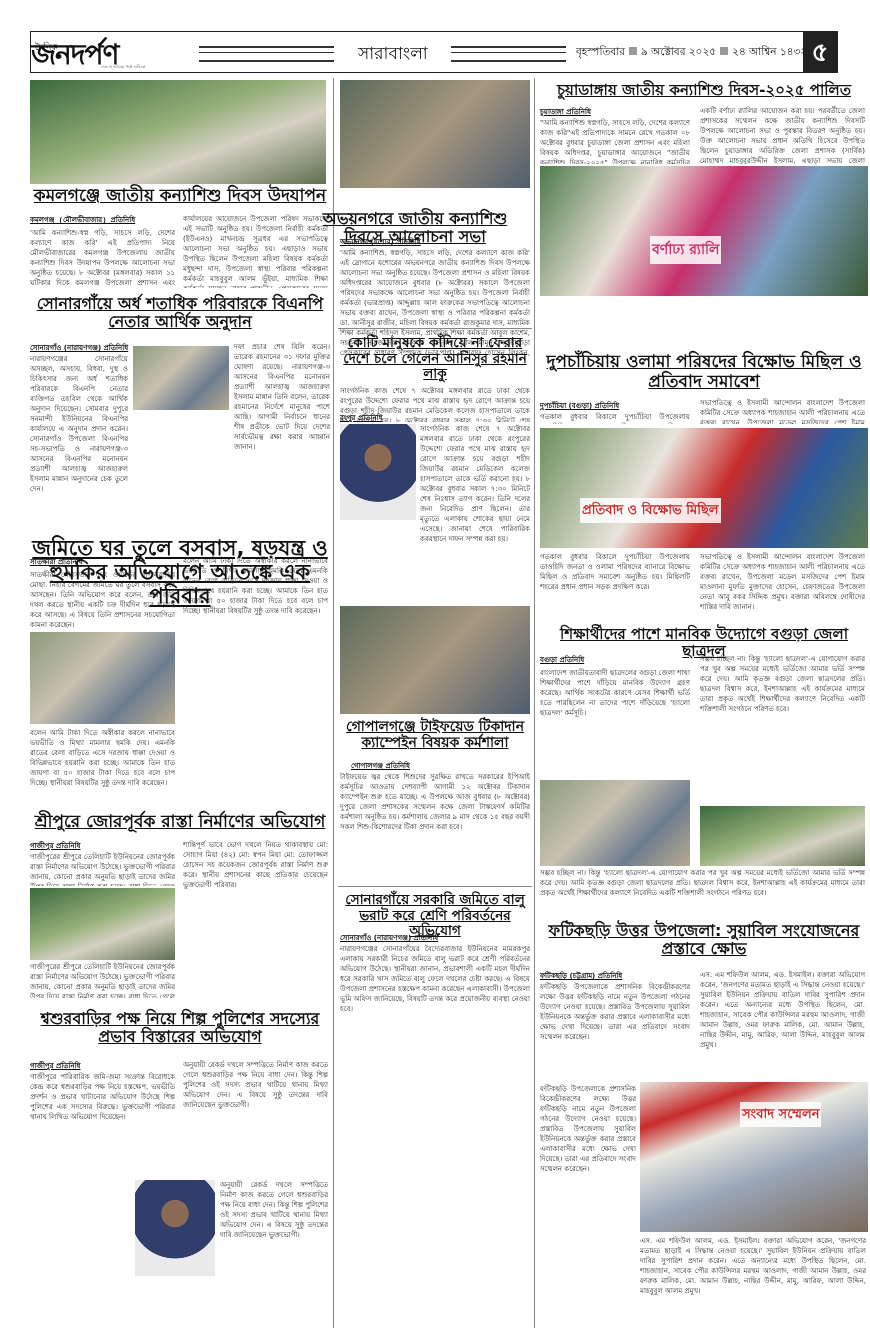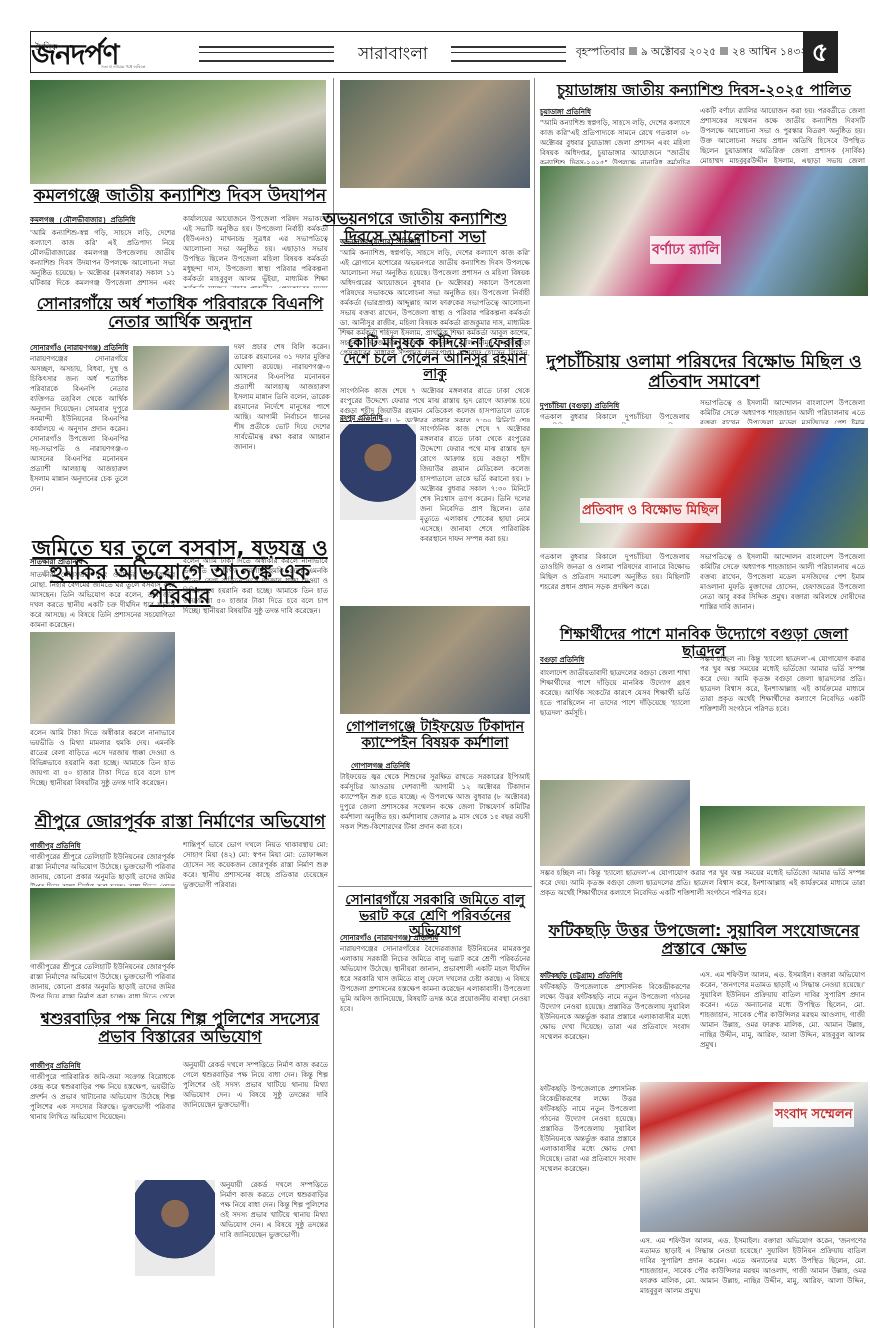--- a/index.html
+++ b/index.html
@@ -118,21 +118,21 @@
 <div class="hrule" style="left:338px;top:886px;width:194px;"></div>
 <div class="headline" style="left:338px;top:892px;width:194px;font-size:13.5px;">সোনারগাঁয়ে সরকারি জমিতে বালু ভরাট করে শ্রেণি পরিবর্তনের অভিযোগ</div>
 <div class="byline" style="left:340px;top:932px;">সোনারগাঁও (নারায়ণগঞ্জ) প্রতিনিধি</div>
 <div class="col" style="left:340px;top:944px;width:190px;height:380px;">নারায়ণগঞ্জের সোনারগাঁয়ের বৈদ্যেরবাজার ইউনিয়নের মামরকপুর এলাকায় সরকারী নিচের জমিতে বালু ভরাট করে শ্রেণী পরিবর্তনের অভিযোগ উঠেছে। স্থানীয়রা জানান, প্রভাবশালী একটি মহল দীর্ঘদিন ধরে সরকারি খাস জমিতে বালু ফেলে দখলের চেষ্টা করছে। এ বিষয়ে উপজেলা প্রশাসনের হস্তক্ষেপ কামনা করেছেন এলাকাবাসী। উপজেলা ভূমি অফিস জানিয়েছে, বিষয়টি তদন্ত করে প্রয়োজনীয় ব্যবস্থা নেওয়া হবে।</div>
 
 <div class="headline" style="left:540px;top:922px;width:328px;font-size:16px;">ফটিকছড়ি উত্তর উপজেলা: সুয়াবিল সংযোজনের প্রস্তাবে ক্ষোভ</div>
 <div class="byline" style="left:540px;top:970px;">ফটিকছড়ি (চট্টগ্রাম) প্রতিনিধি</div>
 <div class="col" style="left:540px;top:982px;width:150px;height:100px;">ফটিকছড়ি উপজেলাকে প্রশাসনিক বিকেন্দ্রীকরণের লক্ষ্যে উত্তর ফটিকছড়ি নামে নতুন উপজেলা গঠনের উদ্যোগ নেওয়া হয়েছে। প্রস্তাবিত উপজেলায় সুয়াবিল ইউনিয়নকে অন্তর্ভুক্ত করার প্রস্তাবে এলাকাবাসীর মধ্যে ক্ষোভ দেখা দিয়েছে। তারা এর প্রতিবাদে সংবাদ সম্মেলন করেছেন।</div>
 <div class="col" style="left:700px;top:970px;width:165px;height:110px;">এস. এম শফিউল আলম, এড. ইসমাইল। বক্তারা অভিযোগ করেন, 'জনগণের মতামত ছাড়াই এ সিদ্ধান্ত নেওয়া হয়েছে।' সুয়াবিল ইউনিয়ন প্রক্রিয়ায় বাতিল দাবির সুপারিশ প্রদান করেন। এতে অন্যান্যের মধ্যে উপস্থিত ছিলেন, মো. শাহজাহান, সাবেক পৌর কাউন্সিলর মরহুম আওলাদ, গাজী আমান উল্লাহ, ওমর ফারুক মালিক, মো. আমান উল্লাহ, নাছির উদ্দীন, মামু, আরিফ, আলা উদ্দিন, মাহবুবুল আলম প্রমুখ।</div>
 <div class="photo" style="left:640px;top:1082px;width:228px;height:150px;background:linear-gradient(160deg,#e9e9e0 0%,#c62b2b 20%,#e9e9e0 35%,#9aa7b8 60%,#7a6a5a 100%);">
-  <div class="caption-box" style="left:100px;top:20px;font-size:13px;font-weight:bold;color:#c62b2b;border:none;background:rgba(255,255,255,0.85);margin-left:33px;">সংবাদ সম্মেলন</div>
+  <div class="caption-box" style="left:100px;top:20px;font-size:13px;font-weight:bold;color:#c62b2b;border:none;background:rgba(255,255,255,0.85);">সংবাদ সম্মেলন</div>
 </div>
 <div class="col" style="left:540px;top:1084px;width:96px;height:240px;">ফটিকছড়ি উপজেলাকে প্রশাসনিক বিকেন্দ্রীকরণের লক্ষ্যে উত্তর ফটিকছড়ি নামে নতুন উপজেলা গঠনের উদ্যোগ নেওয়া হয়েছে। প্রস্তাবিত উপজেলায় সুয়াবিল ইউনিয়নকে অন্তর্ভুক্ত করার প্রস্তাবে এলাকাবাসীর মধ্যে ক্ষোভ দেখা দিয়েছে। তারা এর প্রতিবাদে সংবাদ সম্মেলন করেছেন।</div>
 <div class="col" style="left:640px;top:1236px;width:226px;height:90px;">এস. এম শফিউল আলম, এড. ইসমাইল। বক্তারা অভিযোগ করেন, 'জনগণের মতামত ছাড়াই এ সিদ্ধান্ত নেওয়া হয়েছে।' সুয়াবিল ইউনিয়ন প্রক্রিয়ায় বাতিল দাবির সুপারিশ প্রদান করেন। এতে অন্যান্যের মধ্যে উপস্থিত ছিলেন, মো. শাহজাহান, সাবেক পৌর কাউন্সিলর মরহুম আওলাদ, গাজী আমান উল্লাহ, ওমর ফারুক মালিক, মো. আমান উল্লাহ, নাছির উদ্দীন, মামু, আরিফ, আলা উদ্দিন, মাহবুবুল আলম প্রমুখ।</div>
 
 <div class="headline" style="left:30px;top:1010px;width:300px;font-size:16px;">শ্বশুরবাড়ির পক্ষ নিয়ে শিল্প পুলিশের সদস্যের প্রভাব বিস্তারের অভিযোগ</div>
 <div class="byline" style="left:30px;top:1060px;">গাজীপুর প্রতিনিধি</div>
 <div class="col" style="left:30px;top:1072px;width:145px;height:254px;">গাজীপুরে পারিবারিক জমি-জমা সংক্রান্ত বিরোধকে কেন্দ্র করে শ্বশুরবাড়ির পক্ষ নিয়ে হস্তক্ষেপ, ভয়ভীতি প্রদর্শন ও প্রভাব খাটানোর অভিযোগ উঠেছে শিল্প পুলিশের এক সদস্যের বিরুদ্ধে। ভুক্তভোগী পরিবার থানায় লিখিত অভিযোগ দিয়েছেন।</div>
 <div class="photo person" style="left:135px;top:1180px;width:80px;height:96px;"></div>
 <div class="col" style="left:183px;top:1060px;width:145px;height:120px;">অনুযায়ী রেকর্ড দখলে সম্পত্তিতে নির্মাণ কাজ করতে গেলে শ্বশুরবাড়ির পক্ষ নিয়ে বাধা দেন। কিন্তু শিল্প পুলিশের ওই সদস্য প্রভাব খাটিয়ে থানায় মিথ্যা অভিযোগ দেন। এ বিষয়ে সুষ্ঠু তদন্তের দাবি জানিয়েছেন ভুক্তভোগী।</div>
 <div class="col" style="left:220px;top:1180px;width:108px;height:146px;">অনুযায়ী রেকর্ড দখলে সম্পত্তিতে নির্মাণ কাজ করতে গেলে শ্বশুরবাড়ির পক্ষ নিয়ে বাধা দেন। কিন্তু শিল্প পুলিশের ওই সদস্য প্রভাব খাটিয়ে থানায় মিথ্যা অভিযোগ দেন। এ বিষয়ে সুষ্ঠু তদন্তের দাবি জানিয়েছেন ভুক্তভোগী।</div>

